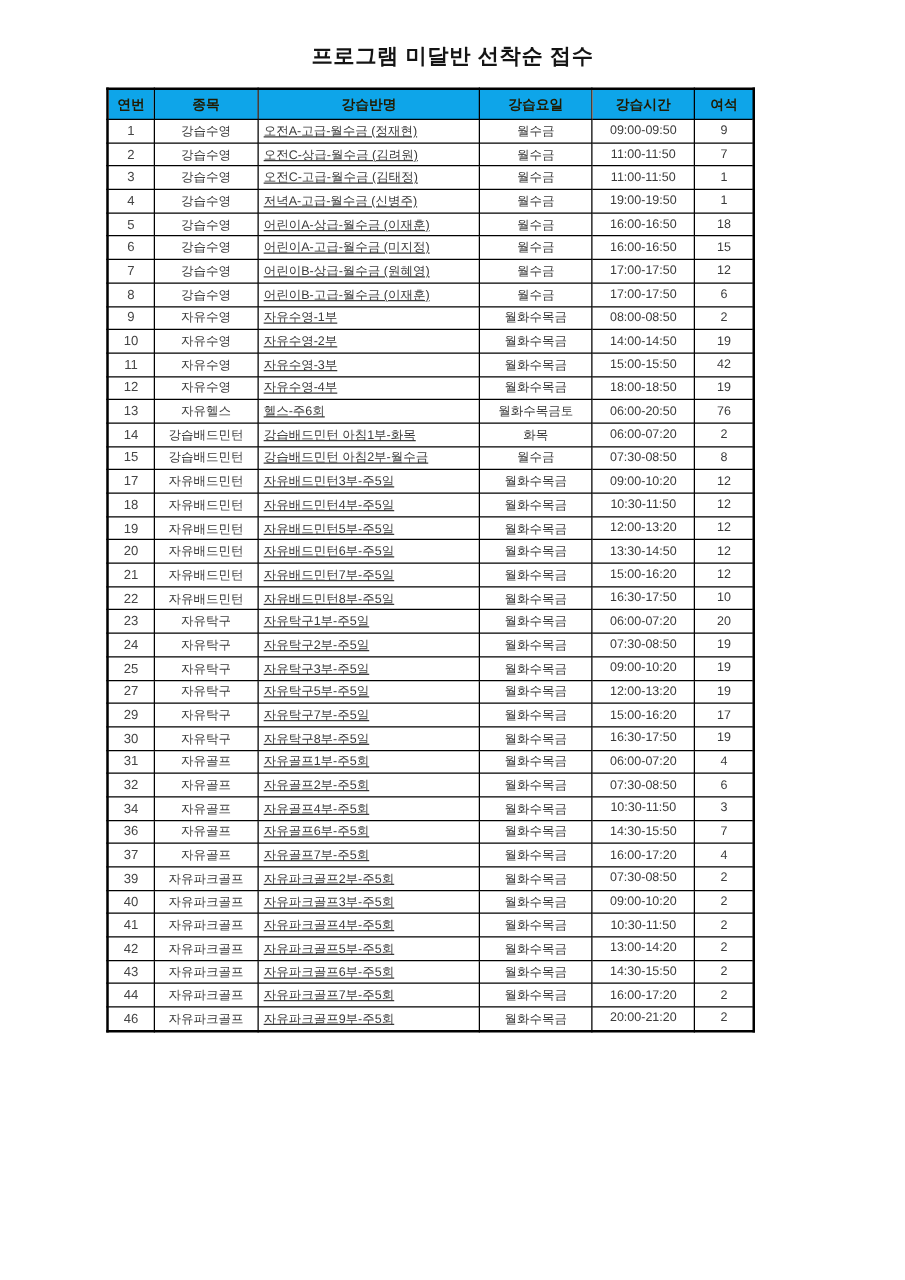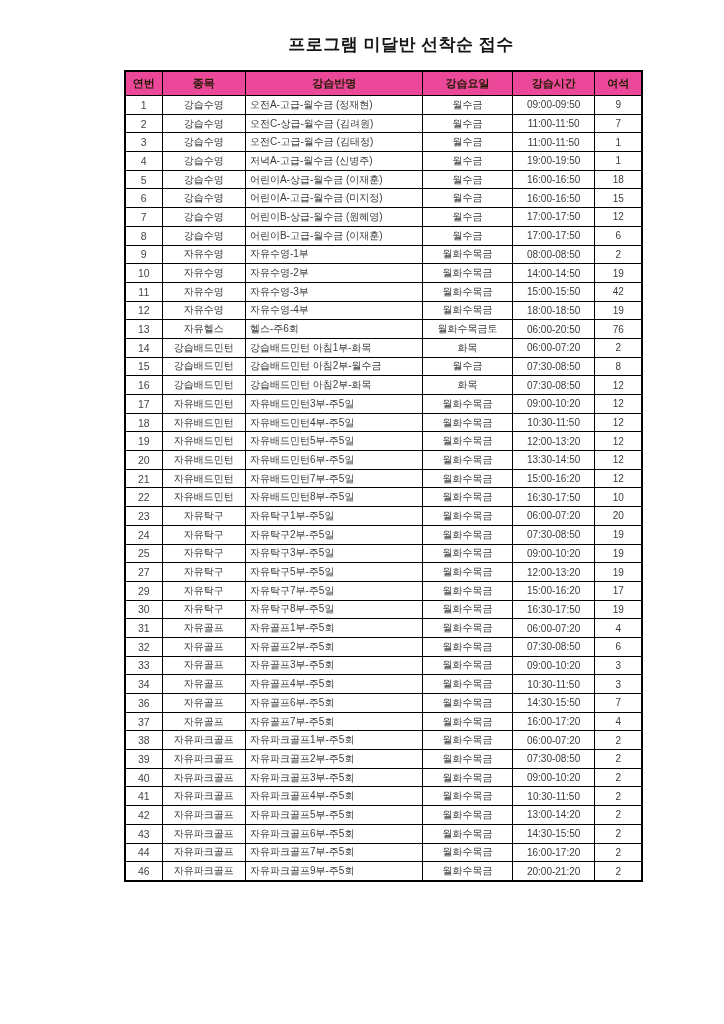--- a/index.html
+++ b/index.html
@@ -7,21 +7,20 @@
     padding: 0;
     background: #ffffff;
     font-family: "Liberation Sans", "DejaVu Sans", sans-serif;
   }
   .page {
     position: relative;
     width: 604px;
     height: 1024px;
     background: #ffffff;
     overflow: hidden;
-    margin-left: 39px;
   }
   .doc-title {
     position: absolute;
     top: 33px;
     left: 0;
     width: 724px;
     text-align: center;
     font-size: 17px;
     font-weight: bold;
     color: #141414;
@@ -29,21 +28,21 @@
   }
   table.program-table {
     position: absolute;
     top: 70px;
     left: 85px;
     border-collapse: collapse;
     table-layout: fixed;
     border: 2px solid #000000;
   }
   .program-table th {
-    background: #ec4899;
+    background: #0ea5e9;
     border: 1px solid #000000;
     height: 23px;
     font-size: 11px;
     font-weight: bold;
     color: #211a00;
     text-align: center;
     padding: 0 2px;
     white-space: nowrap;
     overflow: hidden;
   }
@@ -54,20 +53,21 @@
     color: #3a3a3a;
     text-align: center;
     padding: 0 2px;
     white-space: nowrap;
     overflow: hidden;
     background: #ffffff;
   }
   .program-table td.c-class {
     text-align: left;
     padding-left: 4px;
+    text-decoration: underline;
   }
   .program-table td.c-no {
     font-size: 10.5px;
     color: #444444;
   }
 </style>
 </head>
 <body>
 
 <div class="page">
@@ -208,28 +208,20 @@
   </tr>
         <tr>
     <td class="c-no">15</td>
     <td class="c-cat">강습배드민턴</td>
     <td class="c-class">강습배드민턴 아침2부-월수금</td>
     <td class="c-days">월수금</td>
     <td class="c-time">07:30-08:50</td>
     <td class="c-seats">8</td>
   </tr>
         <tr>
-    <td class="c-no">16</td>
-    <td class="c-cat">강습배드민턴</td>
-    <td class="c-class">강습배드민턴 아침2부-화목</td>
-    <td class="c-days">화목</td>
-    <td class="c-time">07:30-08:50</td>
-    <td class="c-seats">12</td>
-  </tr>
-        <tr>
     <td class="c-no">17</td>
     <td class="c-cat">자유배드민턴</td>
     <td class="c-class">자유배드민턴3부-주5일</td>
     <td class="c-days">월화수목금</td>
     <td class="c-time">09:00-10:20</td>
     <td class="c-seats">12</td>
   </tr>
         <tr>
     <td class="c-no">18</td>
     <td class="c-cat">자유배드민턴</td>
@@ -328,28 +320,20 @@
   </tr>
         <tr>
     <td class="c-no">32</td>
     <td class="c-cat">자유골프</td>
     <td class="c-class">자유골프2부-주5회</td>
     <td class="c-days">월화수목금</td>
     <td class="c-time">07:30-08:50</td>
     <td class="c-seats">6</td>
   </tr>
         <tr>
-    <td class="c-no">33</td>
-    <td class="c-cat">자유골프</td>
-    <td class="c-class">자유골프3부-주5회</td>
-    <td class="c-days">월화수목금</td>
-    <td class="c-time">09:00-10:20</td>
-    <td class="c-seats">3</td>
-  </tr>
-        <tr>
     <td class="c-no">34</td>
     <td class="c-cat">자유골프</td>
     <td class="c-class">자유골프4부-주5회</td>
     <td class="c-days">월화수목금</td>
     <td class="c-time">10:30-11:50</td>
     <td class="c-seats">3</td>
   </tr>
         <tr>
     <td class="c-no">36</td>
     <td class="c-cat">자유골프</td>
@@ -358,28 +342,20 @@
     <td class="c-time">14:30-15:50</td>
     <td class="c-seats">7</td>
   </tr>
         <tr>
     <td class="c-no">37</td>
     <td class="c-cat">자유골프</td>
     <td class="c-class">자유골프7부-주5회</td>
     <td class="c-days">월화수목금</td>
     <td class="c-time">16:00-17:20</td>
     <td class="c-seats">4</td>
-  </tr>
-        <tr>
-    <td class="c-no">38</td>
-    <td class="c-cat">자유파크골프</td>
-    <td class="c-class">자유파크골프1부-주5회</td>
-    <td class="c-days">월화수목금</td>
-    <td class="c-time">06:00-07:20</td>
-    <td class="c-seats">2</td>
   </tr>
         <tr>
     <td class="c-no">39</td>
     <td class="c-cat">자유파크골프</td>
     <td class="c-class">자유파크골프2부-주5회</td>
     <td class="c-days">월화수목금</td>
     <td class="c-time">07:30-08:50</td>
     <td class="c-seats">2</td>
   </tr>
         <tr>

